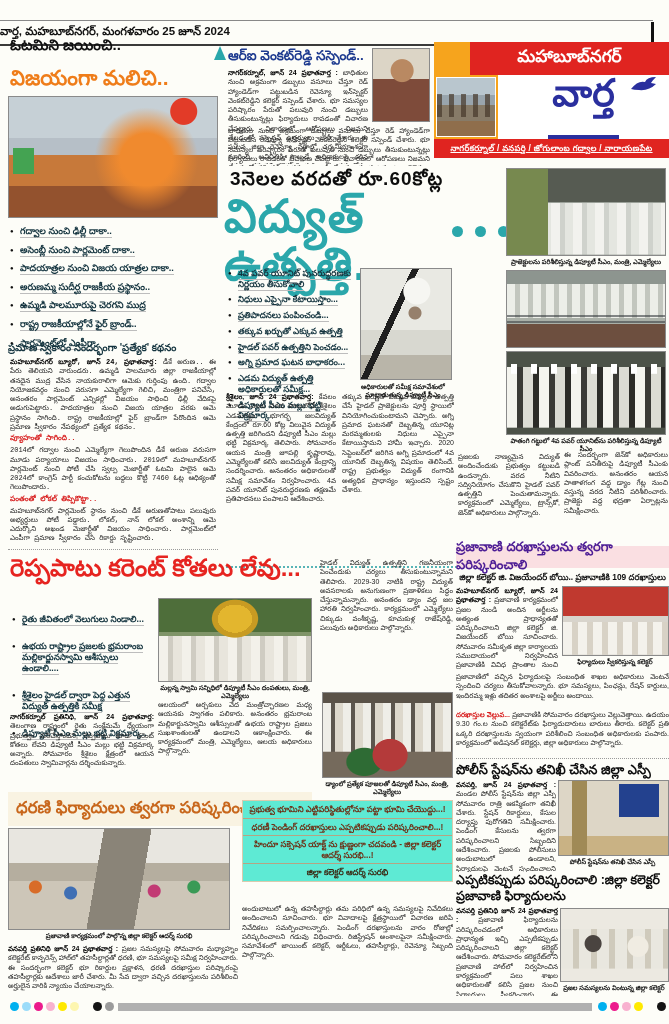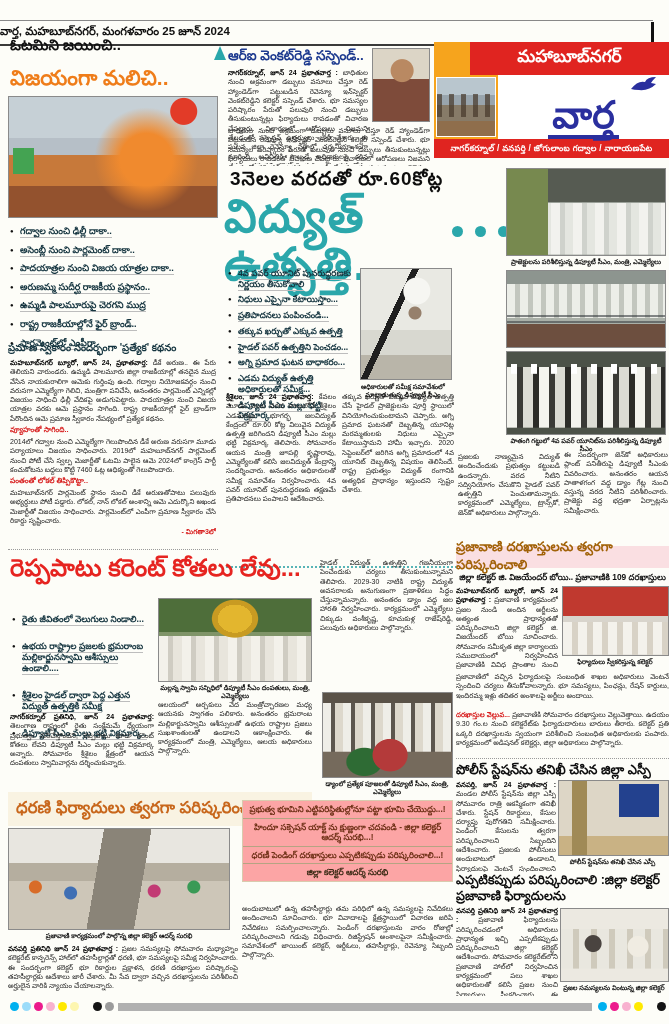--- a/index.html
+++ b/index.html
@@ -33,34 +33,34 @@
   .teal-dots i{width:11px;height:11px;border-radius:50%;display:block;}
   .h-current{position:absolute;font-size:24px;font-weight:bold;white-space:nowrap;}
   .subhead-aruna{position:absolute;font-size:10px;font-weight:bold;color:#14343f;text-align:left;}
   .masthead{position:absolute;left:434px;top:42px;width:235px;}
   .mh-row1{display:flex;height:33px;}
   .mh-orange{width:36px;height:100%;}
   .mh-redcell{flex:1;display:flex;align-items:center;justify-content:center;color:#fff;font-weight:bold;font-size:17px;}
   .mh-row2{display:flex;height:64px;background:#fff;}
   .mh-damwrap{width:64px;height:64px;padding:2px;}
   .mh-dam{width:100%;height:100%;border:1px solid #fff;}
-  .mh-title{flex:1;position:relative;display:flex;align-items:flex-end;justify-content:center;}
+  .mh-title{flex:1;position:relative;display:flex;justify-content:center;}
   .mh-title span{font-size:38px;font-weight:bold;line-height:.95;border-bottom:4px solid;padding:0 4px 2px 4px;}
   .mh-dove{position:absolute;right:10px;top:0px;width:30px;height:18px;}
   .mh-row3{height:19px;display:flex;align-items:center;justify-content:center;color:#fff;font-size:8.3px;font-weight:bold;letter-spacing:.3px;}
   .dotsep{position:absolute;border-top:2px dotted #57b4b6;}
   .dotsep-gray{position:absolute;border-top:1px dotted #9a9a9a;}
   .h-dharani-bg{position:absolute;background:#f9f3e2;}
   .h-dharani{position:absolute;font-size:16.5px;font-weight:bold;}
   .pinkstrip{position:absolute;background:#fadfe2;display:flex;align-items:center;justify-content:center;}
-  .pinkstrip span{font-size:13px;font-weight:bold;color:#a16207;}
+  .pinkstrip span{font-size:13px;font-weight:bold;color:#4c1d95;}
   .sub-praja{position:absolute;font-size:8.4px;font-weight:bold;color:#101010;text-align:center;}
   .h-police{position:absolute;font-size:13px;font-weight:bold;color:#0d0d0d;}
   .h-praja2{position:absolute;font-size:12.5px;font-weight:bold;color:#0d0d0d;line-height:1.3;}
-  .infobox{position:absolute;background:#fca5a5;border:1px solid #d9cbae;}
+  .infobox{position:absolute;background:#5eead4;border:1px solid #d9cbae;}
   .infobox .line{padding:3px 5px;text-align:center;font-weight:bold;color:#6e3016;font-size:8.4px;line-height:1.25;border-bottom:1px solid #b5a араб}
   .infobox .line{border-bottom:1px solid #b5a483;}
   .infobox .line:last-child{border-bottom:none;color:#3a2a14;}
   .regbar{position:absolute;background:#b0b0b0;}
   .dots{position:absolute;display:flex;align-items:center;gap:3px;}
   .dots i{width:9px;height:9px;border-radius:50%;display:block;}
   .dots .gap{width:8px;}
   
   .ph-aruna{background:
     radial-gradient(circle at 84% 12%, #e23b28 0 13px, transparent 14px),
@@ -136,21 +136,21 @@
   <ul class="bullets bul-big" style="left:10px;top:226px;width:206px;">
     <li><span>గద్వాల నుంచి ఢిల్లీ దాకా..</span></li>
     <li><span>అసెంబ్లీ నుంచి పార్లమెంట్ దాకా..</span></li>
     <li><span>పాదయాత్రల నుంచి విజయ యాత్రల దాకా..</span></li>
     <li><span>అరుణమ్మ సుదీర్ఘ రాజకీయ ప్రస్థానం..</span></li>
     <li><span>ఉమ్మడి పాలమూరుపై చెరగని ముద్ర</span></li>
     <li><span>రాష్ట్ర రాజకీయాల్లోనే ఫైర్ బ్రాండ్..</span></li>
     <li><span>పార్లమెంట్‌లో ఎంపీగా</span></li>
   </ul>
   <div class="subhead-aruna" style="left:8px;top:342px;width:210px;">ప్రమాణ స్వీకారం సందర్భంగా 'ప్రత్యేక' కథనం</div>
-  <div class="body" style="left:10px;top:358px;width:206px;height:188px;">
+  <div class="body" style="left:10px;top:358px;width:206px;height:188px;font-family:Liberation Mono, monospace;">
     <p><b class="dl">మహబూబ్‌నగర్ బ్యూరో, జూన్ 24, ప్రభాతవార్త:</b> <span>డీకే అరుణ.. ఈ పేరు తెలియని వారుండరు. ఉమ్మడి పాలమూరు జిల్లా రాజకీయాల్లో తనదైన ముద్ర వేసిన నాయకురాలిగా ఆమెకు గుర్తింపు ఉంది. గద్వాల నియోజకవర్గం నుంచి వరుసగా ఎమ్మెల్యేగా గెలిచి, మంత్రిగా పనిచేసి, అనంతరం పార్లమెంట్ ఎన్నికల్లో విజయం సాధించి ఢిల్లీ వేదికపై అడుగుపెట్టారు. పాదయాత్రల నుంచి విజయ యాత్రల వరకు ఆమె ప్రస్థానం సాగింది. రాష్ట్ర రాజకీయాల్లో ఫైర్ బ్రాండ్‌గా పేరొందిన ఆమె ప్రమాణ స్వీకారం నేపథ్యంలో ప్రత్యేక కథనం.</span></p>
     <p class="redsub">వ్యూహంతో సాగింది..</p>
     <p><span>2014లో గద్వాల నుంచి ఎమ్మెల్యేగా గెలుపొందిన డీకే అరుణ వరుసగా మూడు పర్యాయాలు విజయం సాధించారు. 2019లో మహబూబ్‌నగర్ పార్లమెంట్ నుంచి పోటీ చేసి స్వల్ప మెజార్టీతో ఓటమి పాలైన ఆమె 2024లో కాంగ్రెస్ పార్టీ కంచుకోటను బద్దలు కొట్టి 7460 ఓట్ల ఆధిక్యంతో గెలుపొందారు.</span></p>
     <p class="redsub">పంతంతో లోకల్ తిప్పికొట్టా..</p>
     <p><span>మహబూబ్‌నగర్ పార్లమెంట్ స్థానం నుంచి డీకే అరుణతోపాటు పలువురు అభ్యర్థులు పోటీ పడ్డారు. లోకల్, నాన్ లోకల్ అంశాన్ని ఆమె ఎదుర్కొని అఖండ మెజార్టీతో విజయం సాధించారు. పార్లమెంట్‌లో ఎంపీగా ప్రమాణ స్వీకారం చేసి రికార్డు సృష్టించారు.</span></p>
     <p class="end-red">- మిగతా3లో</p>
   </div>
   <div class="dotsep-gray" style="left:8px;top:549px;width:210px;"></div>
 
   <div class="tri" style="left:214px;top:46px;border-bottom:14px solid #2aa7ab;"></div>
@@ -172,21 +172,21 @@
       <div class="mh-damwrap" style="background:#f6a41d;">
         <div class="mh-dam ph-dam"></div>
       </div>
       <div class="mh-title">
         <svg class="mh-dove" viewBox="0 0 30 18">
           <path d="M2 14 Q9 5 16 7 Q18 2 27 2 Q23 6 22 8 L27 9 Q20 16 10 15 Q5 15 2 14 Z" fill="#2a2f9e"></path>
         </svg>
         <span style="color:#2a2f9e;border-color:#2a2f9e;">వార్త</span>
       </div>
     </div>
-    <div class="mh-row3" style="background:#e02420;">నాగర్‌కర్నూల్ / వనపర్తి / జోగులాంబ గద్వాల / నారాయణపేట</div>
+    <div class="mh-row3" style="background:#e02420;text-decoration:underline;">నాగర్‌కర్నూల్ / వనపర్తి / జోగులాంబ గద్వాల / నారాయణపేట</div>
   </div>
 
   <div class="kicker" style="left:230px;top:168px;">3నెలల వరదతో రూ.60కోట్ల</div>
   <div class="h-teal" style="left:224px;top:192px;width:300px;color:#2ba7ab;">విద్యుత్ ఉత్పత్తి...</div>
   <div class="teal-dots" style="left:452px;top:226px;">
     <i style="background:#2ba7ab;"></i>
       <i style="background:#2ba7ab;"></i>
       <i style="background:#2ba7ab;"></i>
   </div>
   <ul class="bullets bul-main" style="left:228px;top:268px;width:126px;">
@@ -246,22 +246,22 @@
   <div class="h-dharani-bg" style="left:8px;top:792px;width:304px;height:34px;background:#f9f3e2;"></div>
   <div class="h-dharani" style="left:16px;top:798px;color:#c8671c;">ధరణి ఫిర్యాదులు త్వరగా పరిష్కరించాలి..</div>
   <div class="photo ph-meeting" style="left:8px;top:828px;width:222px;height:102px;"></div>
   <div class="cap" style="left:8px;top:932px;width:222px;">ప్రజావాణి కార్యక్రమంలో పాల్గొన్న జిల్లా కలెక్టర్ ఆదర్శ్ సురభి</div>
   <div class="body" style="left:8px;top:944px;width:230px;height:54px;">
     <p><b class="dl">వనపర్తి ప్రతినిధి జూన్ 24 ప్రభాతవార్త :</b> <span>ప్రజల సమస్యలపై సోమవారం మధ్యాహ్నం కలెక్టరేట్ కాన్ఫరెన్స్ హాల్‌లో తహసీల్దార్లతో ధరణి, భూ సమస్యలపై సమీక్ష నిర్వహించారు. ఈ సందర్భంగా కలెక్టర్ భూ రికార్డుల ప్రక్షాళన, ధరణి దరఖాస్తుల పరిష్కారంపై తహసీల్దార్లకు ఆదేశాలు జారీ చేశారు. మీ సేవ ద్వారా వచ్చిన దరఖాస్తులను పరిశీలించి అర్హులైన వారికి న్యాయం చేయాలన్నారు.</span></p>
   </div>
 
   <div class="infobox" style="left:242px;top:800px;width:211px;">
     <div class="line">ప్రభుత్వ భూమిని ఎట్టిపరిస్థితుల్లోనూ పట్టా భూమి చేయొద్దు...!</div>
+    <div class="line">ధరణీ పెండింగ్ దరఖాస్తులు ఎప్పటికప్పుడు పరిష్కరించాలి...!</div>
     <div class="line">హిందూ సక్సెషన్ యాక్ట్ ను క్షుణ్ణంగా చదవండి - జిల్లా కలెక్టర్ ఆదర్శ్ సురభి...!</div>
-    <div class="line">ధరణీ పెండింగ్ దరఖాస్తులు ఎప్పటికప్పుడు పరిష్కరించాలి...!</div>
     <div class="line">జిల్లా కలెక్టర్ ఆదర్శ్ సురభి</div>
   </div>
   <div class="body" style="left:242px;top:904px;width:211px;height:94px;">
     <p><span>అందుబాటులో ఉన్న తహసీల్దార్లు తమ పరిధిలో ఉన్న సమస్యలపై నివేదికలు అందించాలని సూచించారు. భూ వివాదాలపై క్షేత్రస్థాయిలో విచారణ జరిపి నివేదికలు సమర్పించాలన్నారు. పెండింగ్ దరఖాస్తులను వారం రోజుల్లో పరిష్కరించాలని గడువు విధించారు. రిజిస్ట్రేషన్ అంశాలపైనా సమీక్షించారు. సమావేశంలో జాయింట్ కలెక్టర్, ఆర్డీఓలు, తహసీల్దార్లు, రెవెన్యూ సిబ్బంది పాల్గొన్నారు.</span></p>
   </div>
 
   <div class="pinkstrip" style="left:456px;top:546px;width:213px;height:22px;">
     <span>ప్రజావాణి దరఖాస్తులను త్వరగా పరిష్కరించాలి</span>
   </div>
   <div class="sub-praja" style="left:456px;top:572px;width:213px;">జిల్లా కలెక్టర్ జి. విజయేందర్ బోయి.. ప్రజావాణికి 109 దరఖాస్తులు</div>

